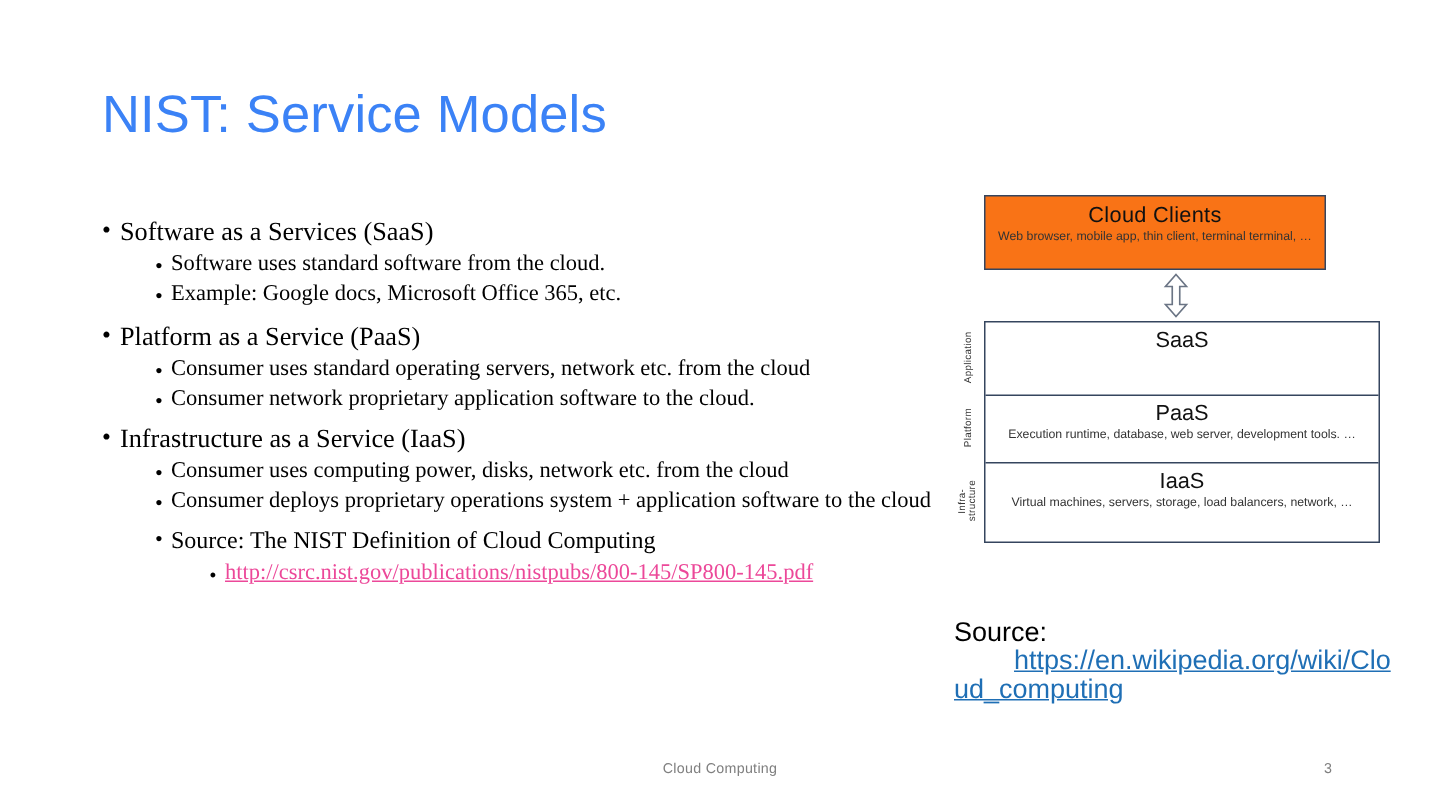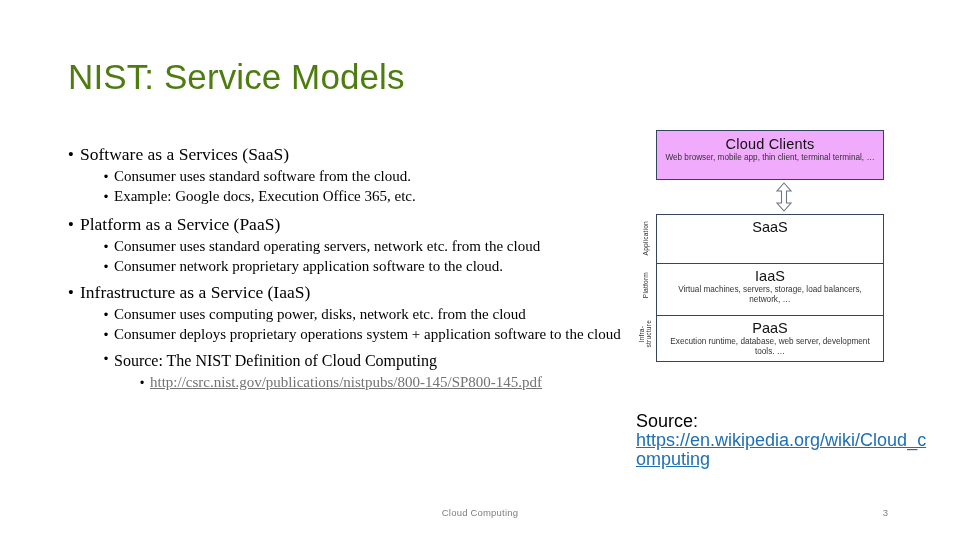--- a/index.html
+++ b/index.html
@@ -7,21 +7,21 @@
     width:960px;height:540px;background:#ffffff;
     font-family:"Liberation Sans", sans-serif;
     color:#000000;overflow:hidden;position:relative;
   }
   .slide{position:absolute;inset:0;}
 
   
   .title{
     position:absolute;left:68px;top:56px;
     font-size:35px;line-height:42px;font-weight:400;
-    letter-spacing:.1px;color:#4d7c0f;white-space:nowrap;
+    letter-spacing:.1px;color:#3b82f6;white-space:nowrap;
   }
 
   
   .body-col{
     position:absolute;left:62px;top:142px;width:575px;
   }
   .b{display:flex;align-items:flex-start;}
   .b .dot{flex:0 0 auto;text-align:center;}
   .b .txt{flex:1 1 auto;font-family:Liberation Serif, serif;}
 
@@ -37,41 +37,41 @@
 
   
   .lvl3{margin-left:72px;}
   .lvl3 .dot{width:16px;font-size:12px;line-height:20px;}
   .lvl3 .txt{font-size:15px;line-height:19px;}
 
   .gap-a{height:5px;}
   .gap-b{height:3px;}
   .gap-c{height:4px;}
 
-  .link{color:#737373;text-decoration:underline;}
+  .link{color:#ec4899;text-decoration:underline;}
 
   
   .diagram{position:absolute;left:634px;top:130px;width:258px;}
   .dbox{
-    border:1.4px solid #35455E;background:#f0abfc;
+    border:1.4px solid #35455E;background:#f97316;
     text-align:center;box-sizing:border-box;
   }
   .dbox .h{font-size:14.5px;line-height:17px;color:#111;letter-spacing:.2px;}
   .dbox .s{font-size:8.2px;line-height:10px;color:#333;padding:0 6px 3px;}
 
   #clients-box{
     position:absolute;left:22px;top:0;width:228px;height:50px;
     padding-top:5px;
   }
   .arrow-wrap{
     position:absolute;left:0;top:50px;width:258px;height:34px;
   }
   .arrow-wrap svg{position:absolute;left:141px;top:2px;}
 
-  .stack{position:absolute;left:22px;top:84px;width:228px;
+  .stack{position:absolute;left:22px;top:84px;width:264px;
          border:1.4px solid #35455E;box-sizing:border-box;}
   .tier{border-bottom:1.2px solid #35455E;box-sizing:border-box;
         text-align:center;padding-top:4px;}
   .tier:last-child{border-bottom:none;}
   .tier .h{font-size:14.5px;line-height:17px;color:#111;}
   .tier .s{font-size:8.2px;line-height:10px;color:#333;padding:0 7px 4px;}
 
   .rail{position:absolute;left:0;top:84px;width:22px;}
   .railcell{
     display:flex;align-items:center;justify-content:center;
@@ -82,21 +82,21 @@
     font-size:6.6px;line-height:7px;color:#333;
     text-align:center;letter-spacing:.2px;white-space:pre-line;
   }
 
   
   .src-note{
     position:absolute;left:636px;top:412px;width:300px;
     font-size:18px;line-height:19px;
   }
   .src-note .lbl{color:#000;}
-  .src-note .url{color:#1F6FB5;word-break:break-all;}
+  .src-note .url{color:#1F6FB5;word-break:break-all;margin-left:40px;}
 
   
   .footer-center{
     position:absolute;left:0;right:0;top:507px;text-align:center;
     font-size:9.5px;color:#7f7f7f;letter-spacing:.2px;
   }
   .footer-page{
     position:absolute;right:72px;top:507px;
     font-size:9.5px;color:#7f7f7f;
   }
@@ -109,25 +109,25 @@
   <div class="title">NIST: Service Models</div>
 
   <div class="body-col">
 
     <div class="b lvl1">
       <span class="dot">•</span>
       <span class="txt">Software as a Services (SaaS)</span>
     </div>
     <div class="b lvl2">
       <span class="dot">•</span>
-      <span class="txt">Consumer uses standard software from the cloud.</span>
-    </div>
-    <div class="b lvl2">
-      <span class="dot">•</span>
-      <span class="txt">Example: Google docs, Execution Office 365, etc.</span>
+      <span class="txt">Software uses standard software from the cloud.</span>
+    </div>
+    <div class="b lvl2">
+      <span class="dot">•</span>
+      <span class="txt">Example: Google docs, Microsoft Office 365, etc.</span>
     </div>
 
     <div class="gap-a"></div>
 
     <div class="b lvl1">
       <span class="dot">•</span>
       <span class="txt">Platform as a Service (PaaS)</span>
     </div>
     <div class="b lvl2">
       <span class="dot">•</span>
@@ -189,27 +189,27 @@
       <div class="railcell" style="height:52px;">
         <span>Infra-
 structure</span>
       </div>
     </div>
 
     <div class="stack">
       <div class="tier" style="height:49px;">
         <div class="h">SaaS</div>
       </div>
+      <div class="tier" style="height:45px;">
+        <div class="h">PaaS</div>
+        <div class="s">Execution runtime, database, web server, development tools. …</div>
+      </div>
       <div class="tier" style="height:52px;">
         <div class="h">IaaS</div>
         <div class="s">Virtual machines, servers, storage, load balancers, network, …</div>
-      </div>
-      <div class="tier" style="height:45px;">
-        <div class="h">PaaS</div>
-        <div class="s">Execution runtime, database, web server, development tools. …</div>
       </div>
     </div>
 
   </div>
 
   <div class="src-note">
     <div class="lbl">Source:</div>
     <a class="url" href="#">https://en.wikipedia.org/wiki/Cloud_computing</a>
   </div>
 

